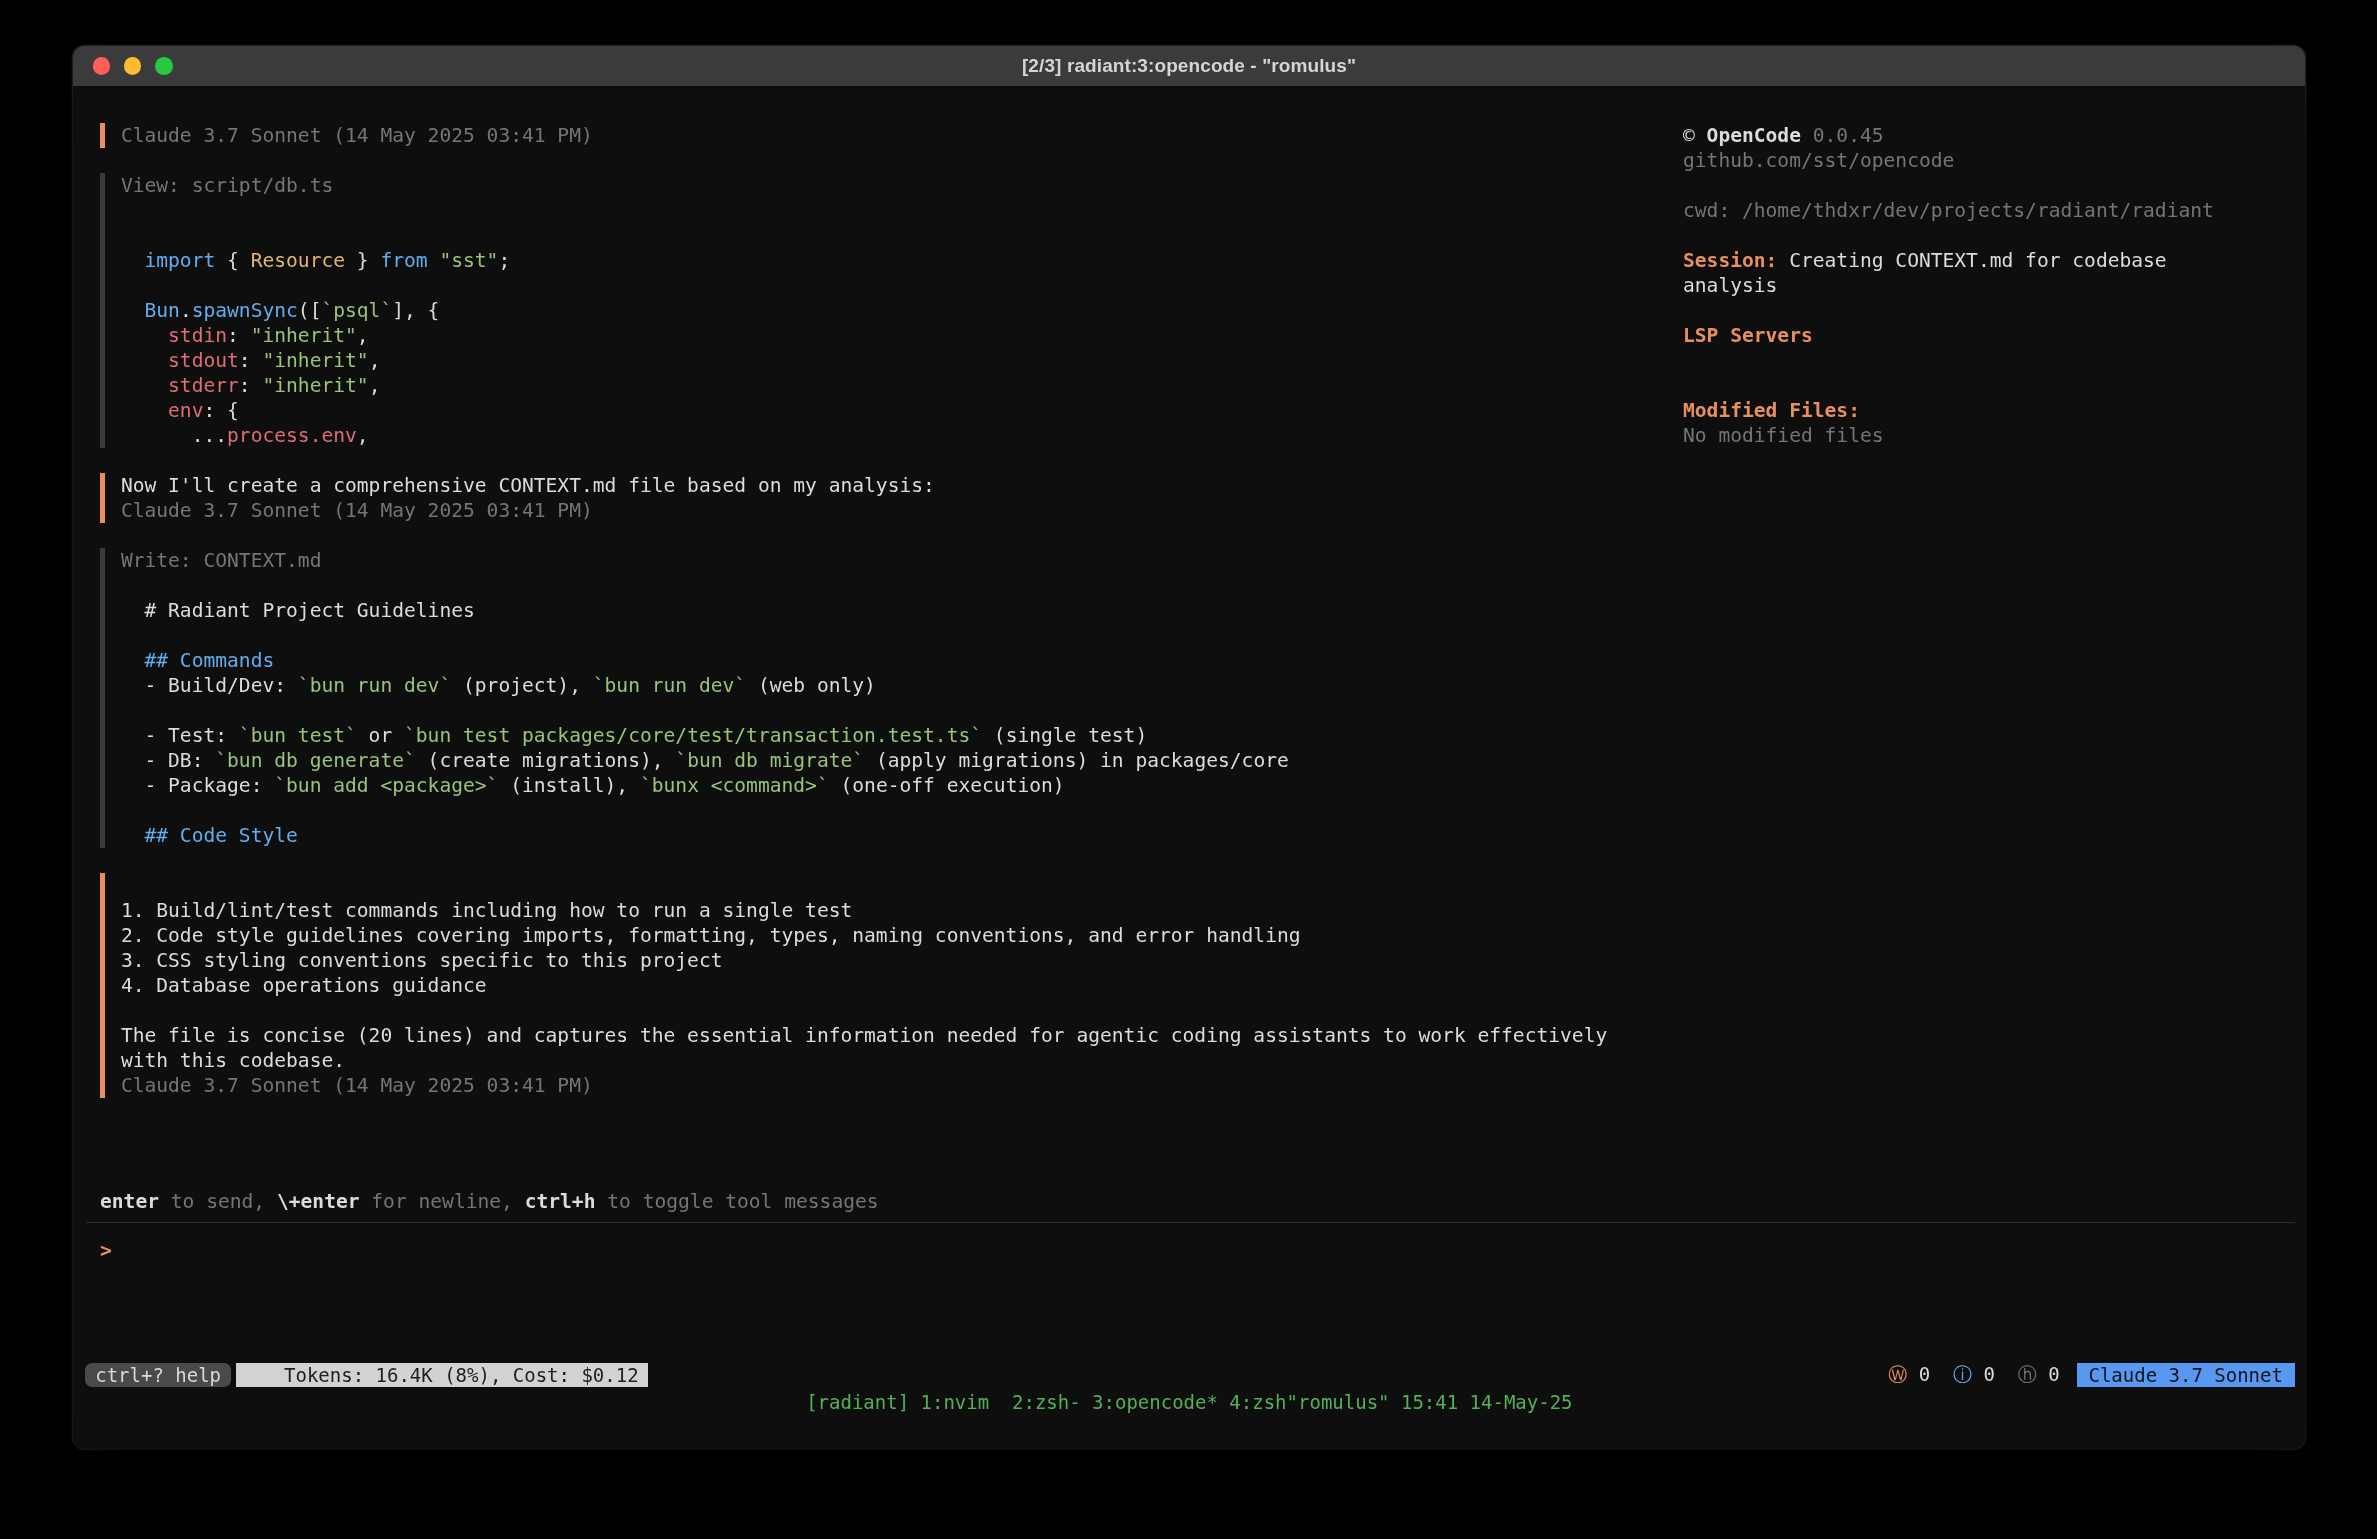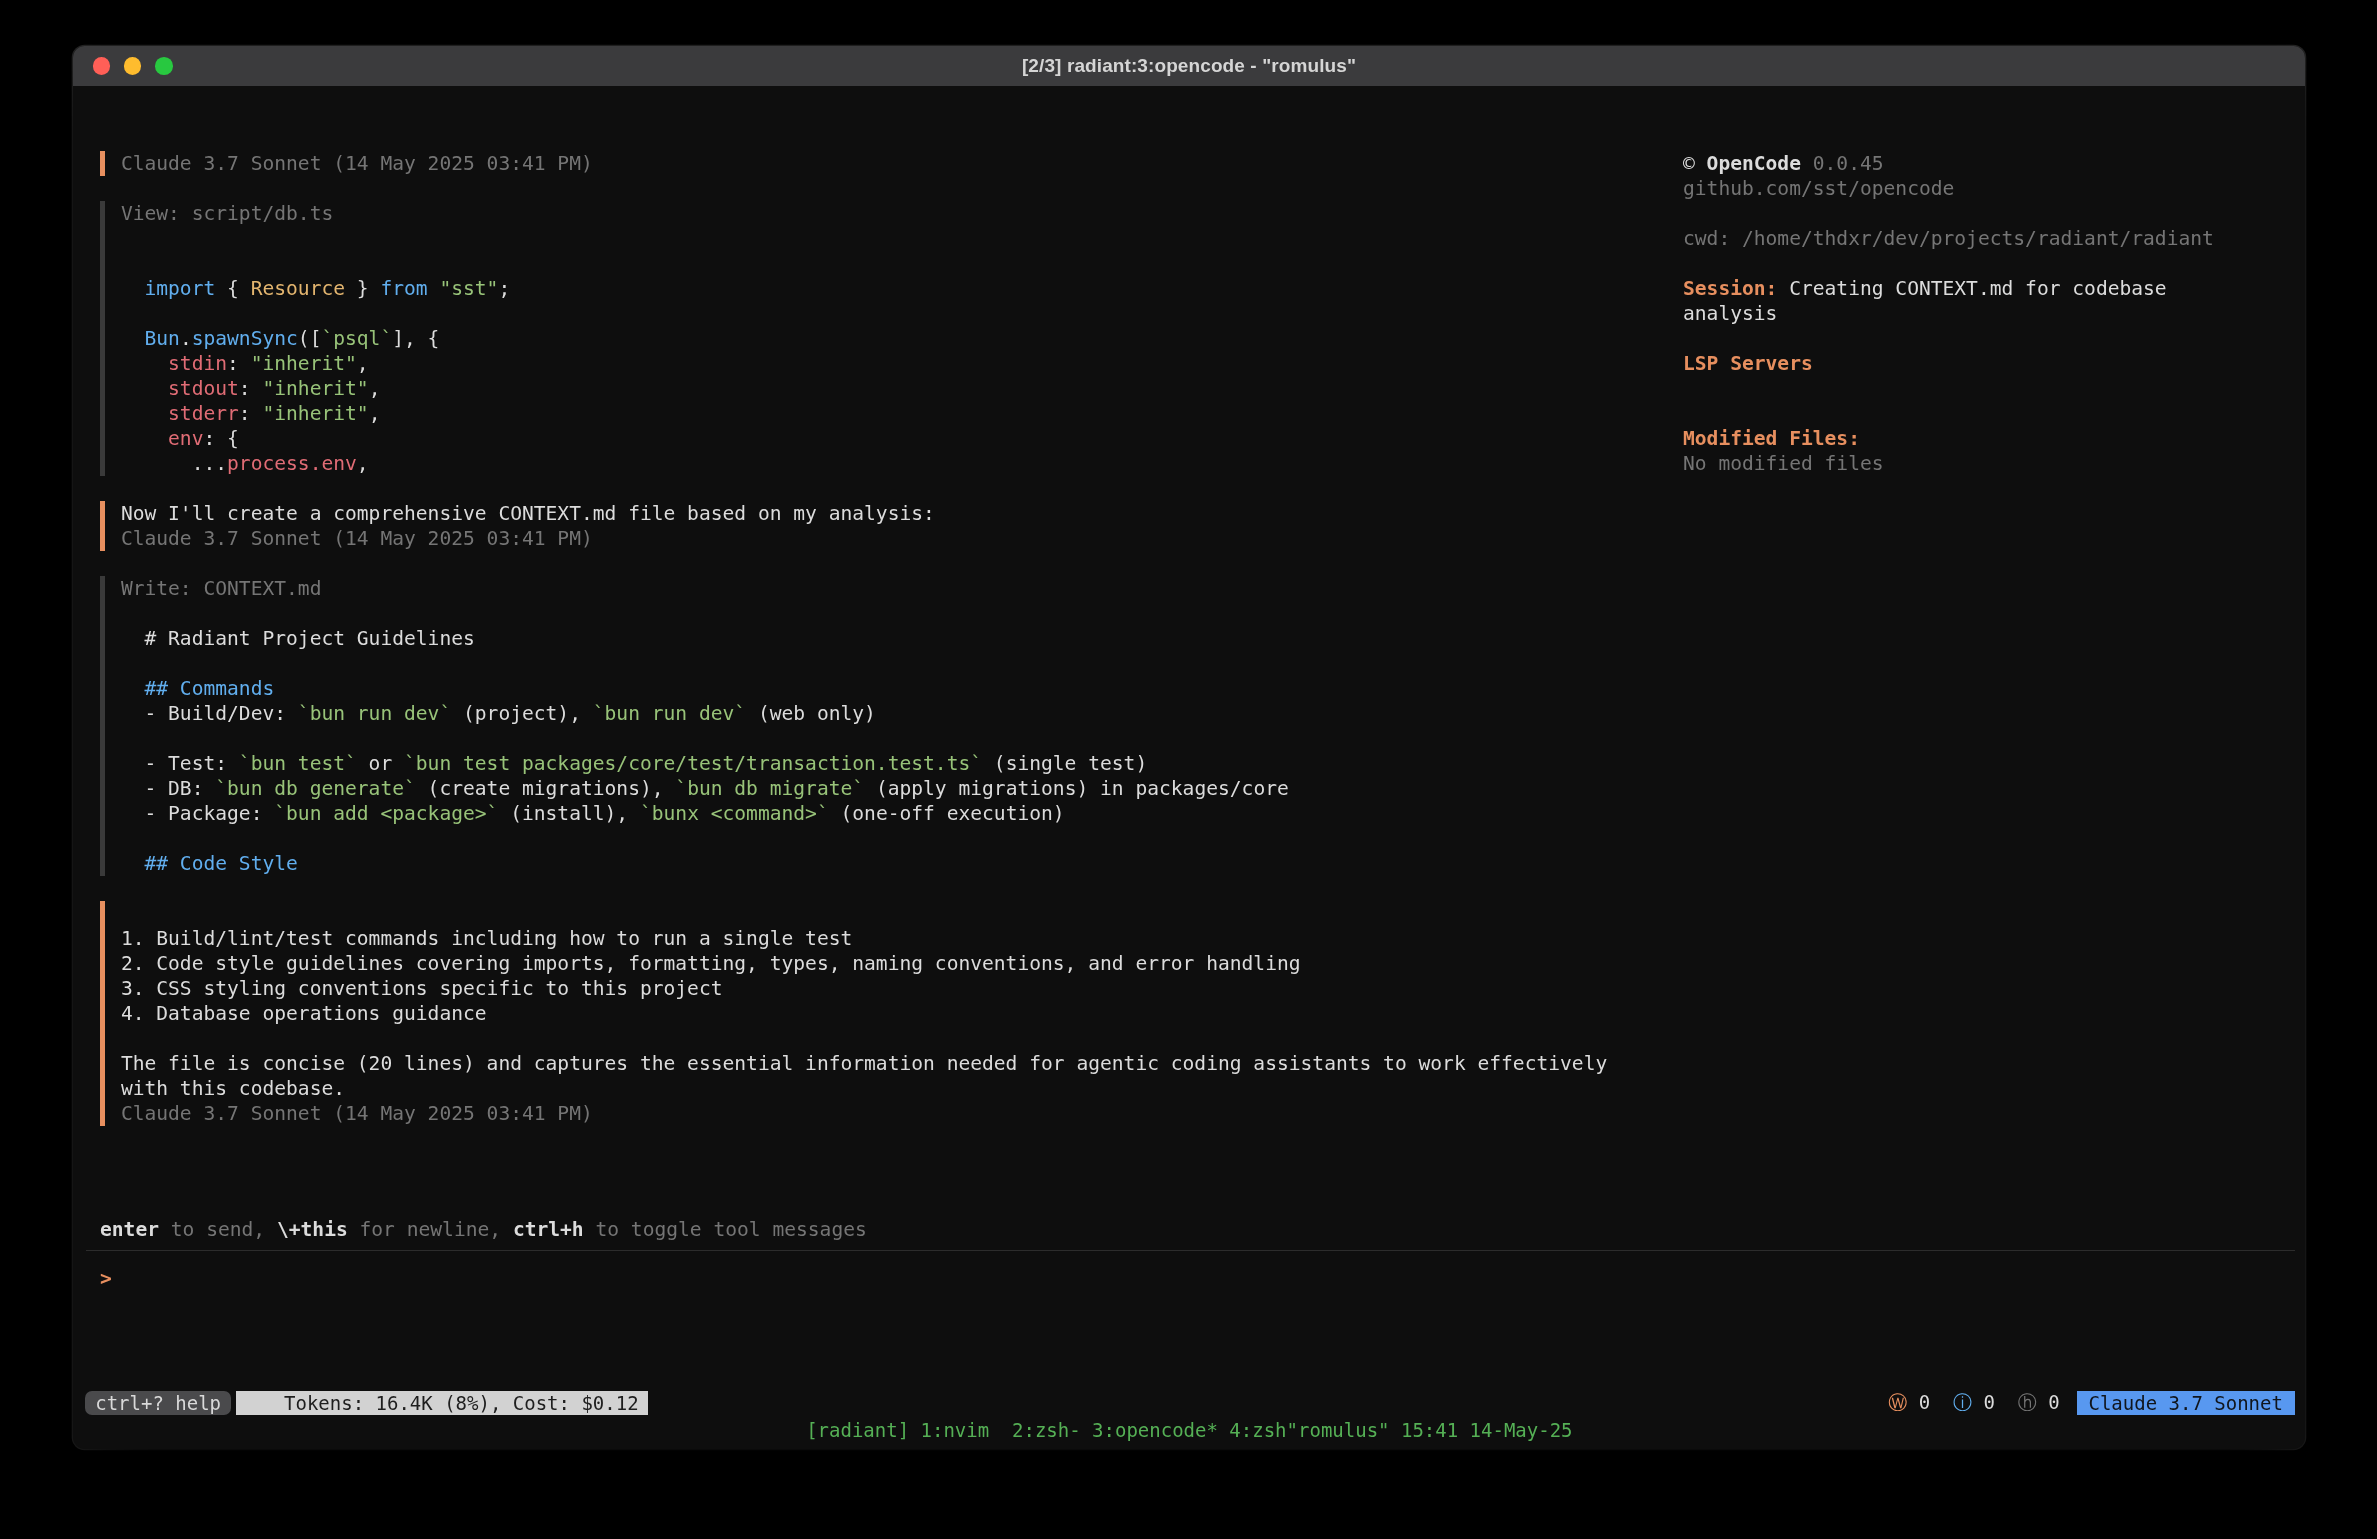--- a/index.html
+++ b/index.html
@@ -16,21 +16,21 @@
     height:40px; background:var(--bg-titlebar,#3b3b3d);
     display:flex; align-items:center; justify-content:center; position:relative;
   }
   .traffic { position:absolute; left:19.6px; top:0; height:40px; display:flex; align-items:center; gap:13.7px; }
   .tbtn { width:17.6px; height:17.6px; border-radius:50%; }
   .tbtn.r { background:var(--traffic-red,#ff5f57); }
   .tbtn.y { background:var(--traffic-yellow,#febc2e); }
   .tbtn.g { background:var(--traffic-green,#28c840); }
   .title { font-family:"Liberation Sans", sans-serif; font-weight:700; font-size:19px; color:#d5d5d5; letter-spacing:0.1px; }
 
-  .term { position:relative; height:1362px; font-size:19.6px; line-height:25px; color:var(--fg,#dcdcdc); overflow:hidden;margin-top:28px; }
+  .term { position:relative; height:1362px; font-size:19.6px; line-height:25px; color:var(--fg,#dcdcdc); overflow:hidden; }
 
   .line { display:flex; height:25px; }
   .bar { flex:none; width:4.6px; margin-left:27px; margin-right:16.3px; }
   .bar-accent { background:var(--accent,#e78f5f); }
   .bar-muted  { background:var(--bar-muted,#3a3a3a); }
   .lt { white-space:pre; }
 
   .transcript { position:absolute; top:37px; left:0; width:1592px; }
   .sidebar { position:absolute; top:37px; left:1610px; right:13px; }
 
@@ -266,21 +266,21 @@
           <span class="lt"></span>
         </div>
         <div class="line">
           <span class="lt"><span class="accent b">Modified Files:</span></span>
         </div>
         <div class="line">
           <span class="lt"><span class="dim">No modified files</span></span>
         </div>
       </div>
 
-    <div class="help-line"><span class="fg b">enter</span><span class="dim"> to send, </span><span class="fg b">\+this</span><span class="dim"> for newline, </span><span class="fg b">ctrl+h</span><span class="dim"> to toggle tool messages</span></div>
+    <div class="help-line"><span class="fg b">enter</span><span class="dim"> to send, </span><span class="fg b">\+enter</span><span class="dim"> for newline, </span><span class="fg b">ctrl+h</span><span class="dim"> to toggle tool messages</span></div>
 
     <div class="divider"></div>
 
     <div class="prompt-row"><span class="accent b">&gt;</span></div>
 
     <div class="statusbar">
       <span class="chip chip-help">ctrl+? help</span>
       <span class="chip chip-tokens">Tokens: 16.4K (8%), Cost: $0.12</span>
       <span class="sb-spacer"></span>
       <span class="diag"><span class="accent">Ⓦ </span><span class="fg">0  </span><span class="blue">ⓘ </span><span class="fg">0  </span><span class="dim">ⓗ </span><span class="fg">0</span></span>

